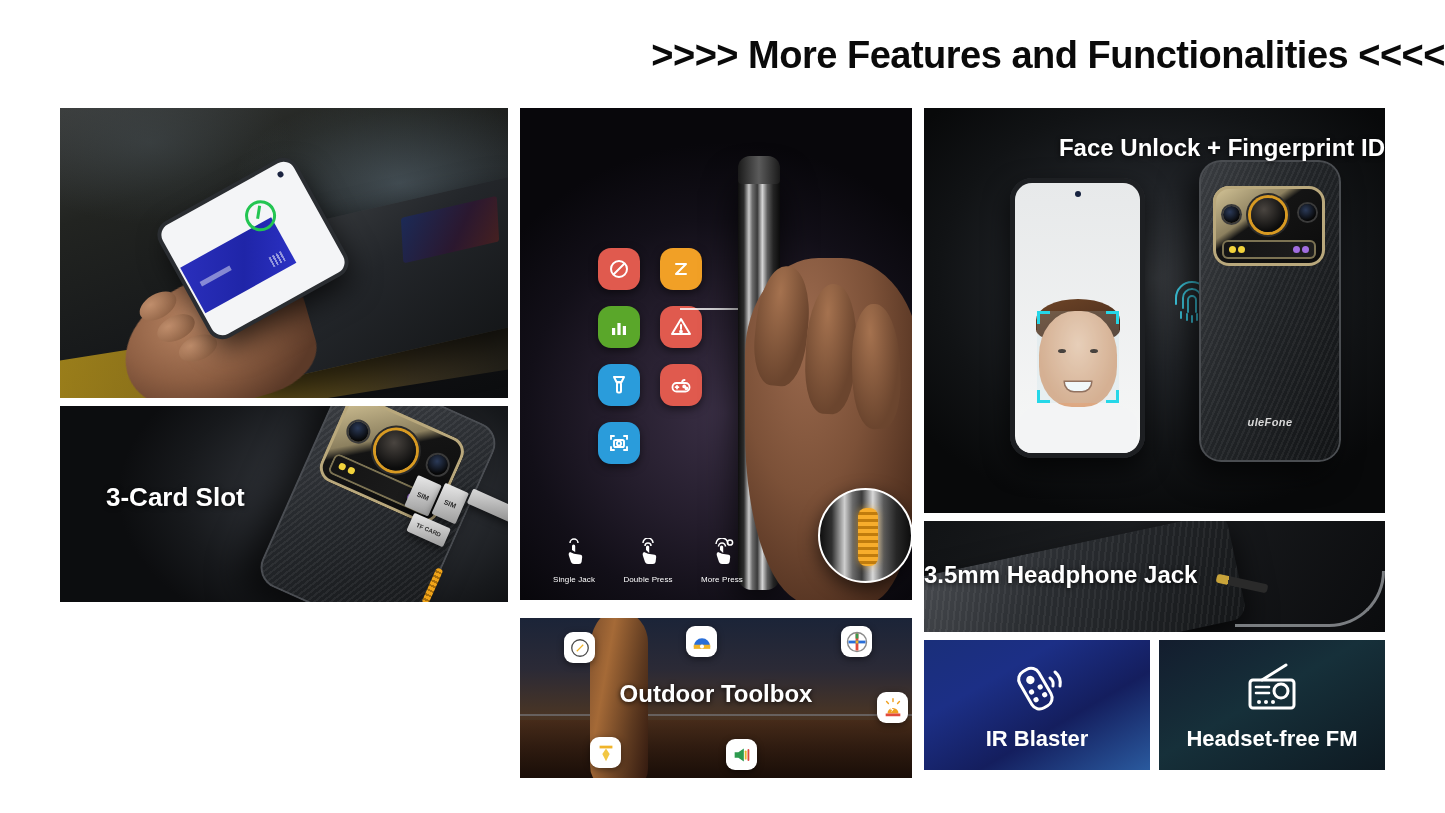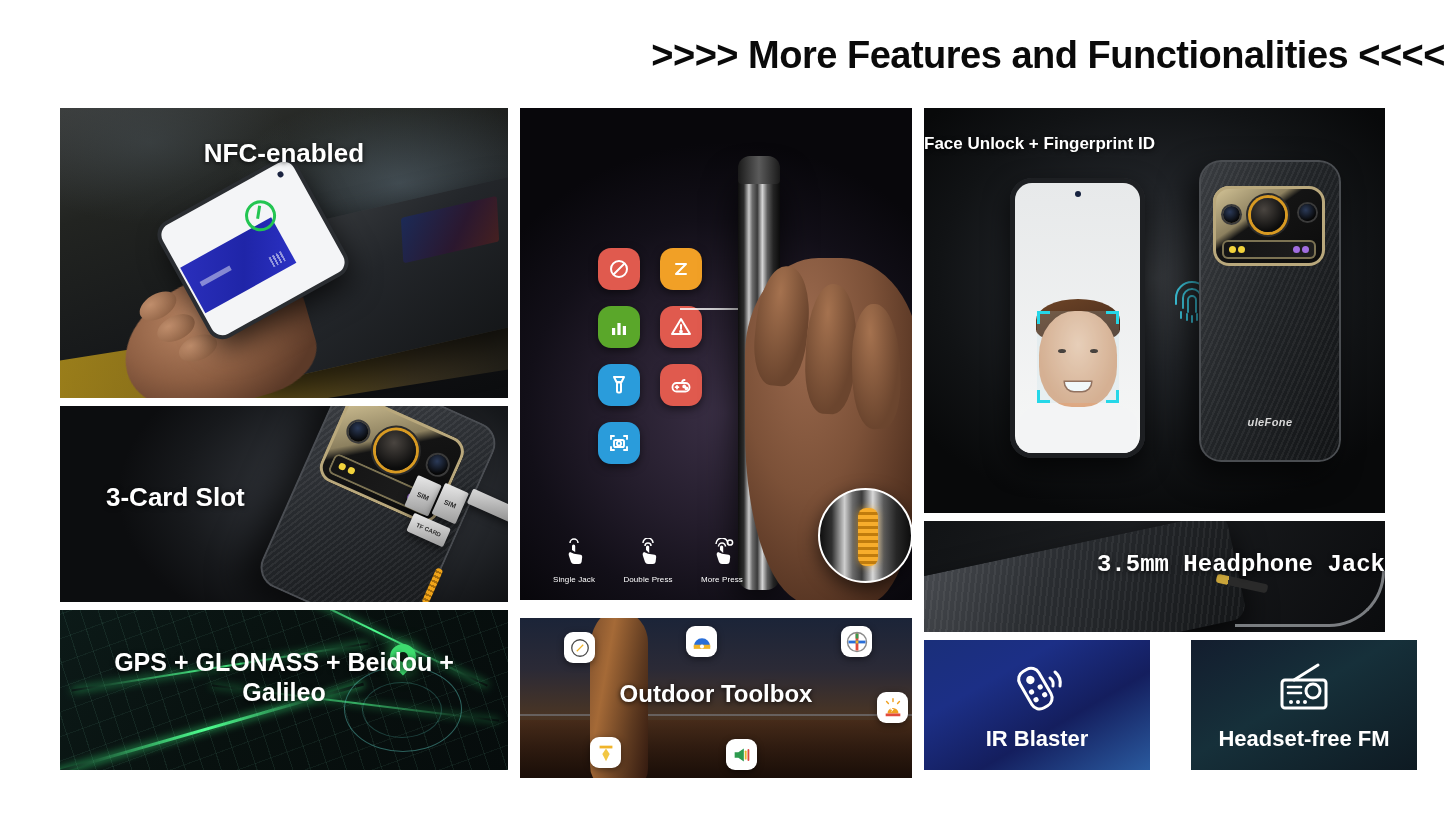--- a/index.html
+++ b/index.html
@@ -206,21 +206,21 @@
   .rockbase{ position:absolute; left:0; bottom:0; width:392px; height:58px;
     background: linear-gradient(180deg, rgba(70,40,22,.7), #1a0e08); }
   .horizon{ position:absolute; left:0; top:96px; width:392px; height:2px; background:rgba(160,180,200,.35); }
   .appico{ position:absolute; width:31px; height:31px; border-radius:9px; background:#fff;
            display:flex; align-items:center; justify-content:center; box-shadow:0 2px 7px rgba(0,0,0,.45); }
 
   
   #p-face { left: 864px; top: 0; width: 461px; height: 405px;
     background: radial-gradient(ellipse 65% 60% at 50% 42%, #35383c 0%, #202327 38%, #111315 72%, #08090a 100%);
   }
-  #p-face .t { top: 26px; left: 0; width: 100%; text-align: left; font-size: 17px; }
+  #p-face .t { top: 26px; left: 0; width: 100%; text-align: right; font-size: 24px; }
   .facephone{
     position:absolute; left:86px; top:70px; width:135px; height:280px; border-radius:22px;
     background:#2e3135; box-shadow: inset 0 0 0 5px #1d1f22, 0 10px 26px rgba(0,0,0,.7);
     overflow:hidden;
   }
   .facescreen{ position:absolute; inset:5px; border-radius:17px; background:linear-gradient(180deg,#e7e9ea,#f6f7f7); overflow:hidden; }
   .fcam{ position:absolute; left:50%; top:8px; transform:translateX(-50%); width:6px; height:6px; border-radius:50%; background:#16223f; }
   .head{ position:absolute; left:50%; transform:translateX(-50%); bottom:46px; width:78px; height:96px; border-radius:46% 46% 42% 42%;
     background: radial-gradient(ellipse at 50% 35%, #f3cdb0, #dda882 70%); }
   .hair{ position:absolute; left:50%; transform:translateX(-50%); bottom:112px; width:84px; height:42px;
@@ -241,38 +241,37 @@
       linear-gradient(110deg,#3a3d41 0%,#222528 45%,#111315 100%);
     box-shadow: inset 0 0 0 2px #4a4d51, -10px 12px 30px rgba(0,0,0,.7);
   }
   .brand{ position:absolute; left:50%; transform:translateX(-50%); bottom:34px;
     color:#d8d8d8; font-size:11px; font-style:italic; font-weight:bold; letter-spacing:.4px; }
 
   
   #p-jack { left: 864px; top: 413px; width: 461px; height: 111px;
     background: linear-gradient(120deg,#111315 0%,#1c1e21 40%,#0b0c0e 100%);
   }
-  #p-jack .t { top: 30px; left: 0; width: 100%; text-align: right; font-size: 24px; font-family: Liberation Mono, monospace; }
+  #p-jack .t { top: 40px; left: 0; width: 100%; text-align: left; font-size: 24px; }
   .jackbody{ position:absolute; left:-14px; top:24px; width:330px; height:108px;
     background: repeating-linear-gradient(108deg, rgba(255,255,255,.05) 0 2px, transparent 2px 6px),
                 linear-gradient(130deg,#4a4d52 0%,#2a2d31 40%,#141618 100%);
     border-radius:16px; transform: rotate(-12deg); box-shadow: 0 14px 30px rgba(0,0,0,.7); }
   .jackplug{ position:absolute; left:292px; top:58px; width:52px; height:9px; border-radius:3px;
     background:linear-gradient(90deg,#c9a43a 0 12px,#2a2a2a 12px); transform:rotate(12deg); }
   .jackcable{ position:absolute; right:0; top:50px; width:150px; height:56px;
     border-bottom:3px solid #8d9195; border-right:3px solid #8d9195;
     border-radius:0 0 70px 0; opacity:.85; }
 
   
   #p-ir { left: 864px; top: 532px; width: 226px; height: 130px;
     background: linear-gradient(150deg,#1a2f7a 0%,#1c2f86 30%,#141e5e 62%,#2a5a9e 100%);
   }
   #p-fm { left: 1099px; top: 532px; width: 226px; height: 130px;
     background: linear-gradient(150deg,#131d2e 0%,#16303a 45%,#0e1a22 100%);
-    margin-left: 32px;
   }
   .tile-label{ position:absolute; left:0; bottom:18px; width:100%; text-align:center;
     color:#fff; font-size:22px; font-weight:bold; }
   .tile-icon{ position:absolute; left:0; top:20px; width:100%; display:flex; justify-content:center; }
 </style>
 </head>
 <body>
 
 <div class="page-title">&gt;&gt;&gt;&gt; More Features and Functionalities &lt;&lt;&lt;&lt;</div>
 
@@ -286,21 +285,20 @@
     <div class="nfc-finger" style="left:96px;top:208px;transform:rotate(-26deg);"></div>
     <div class="nfc-finger" style="left:118px;top:228px;transform:rotate(-22deg);"></div>
     <div class="nfc-phone">
       <div class="nfc-notch"></div>
       <div class="nfc-card">
         <div class="strip"></div>
         <div class="wave"></div>
       </div>
       <div class="nfc-check"></div>
     </div>
-    <div class="panel-title t">NFC-enabled</div>
   </div>
 
   <div class="panel" id="p-card">
     <div class="cardphone">
       <div class="cam-island">
         <div class="lens-main"></div>
         <div class="lens-s" style="left:12px;top:24px;"></div>
         <div class="lens-s" style="right:10px;top:22px;"></div>
         <div class="strip-bar">
           <div class="d" style="left:8px;background:#f2d33c;"></div>
@@ -313,31 +311,20 @@
     </div>
     <div class="trays">
       <div class="tray" style="left:6px;top:10px;width:26px;height:34px;">SIM</div>
       <div class="tray" style="left:34px;top:6px;width:26px;height:34px;">SIM</div>
       <div class="tray" style="left:18px;top:46px;width:40px;height:20px;font-size:6px;">TF CARD</div>
       <div class="tray" style="left:62px;top:0px;width:50px;height:16px;background:linear-gradient(160deg,#d9d9d9,#8f8f8f);"></div>
     </div>
     <div class="panel-title t">3-Card Slot</div>
   </div>
 
-  <div class="panel" id="p-gps">
-    <div class="map-grid"></div>
-    <div class="road" style="left:-20px;top:118px;width:330px;transform:rotate(-16deg);height:3px;"></div>
-    <div class="road" style="left:10px;top:56px;width:300px;transform:rotate(-9deg);"></div>
-    <div class="road" style="left:190px;top:20px;width:250px;transform:rotate(26deg);"></div>
-    <div class="road" style="left:150px;top:92px;width:290px;transform:rotate(7deg);opacity:.65;"></div>
-    <div class="ring" style="right:46px;top:56px;width:118px;height:86px;"></div>
-    <div class="ring" style="right:66px;top:72px;width:80px;height:56px;opacity:.6;"></div>
-    <div class="pin"></div>
-    <div class="panel-title t">GPS + GLONASS + Beidou + Galileo</div>
-  </div>
 
   <div class="panel" id="p-key">
 
     <div class="icon-col">
       <div class="ikrow">
         <div class="ikn" style="background:#e05a4e;">
           <svg width="24" height="24" viewBox="0 0 24 24" fill="none" stroke="#fff" stroke-width="2">
             <circle cx="12" cy="12" r="8"></circle>
               <line x1="6.5" y1="17.5" x2="17.5" y2="6.5"></line>
           </svg>

